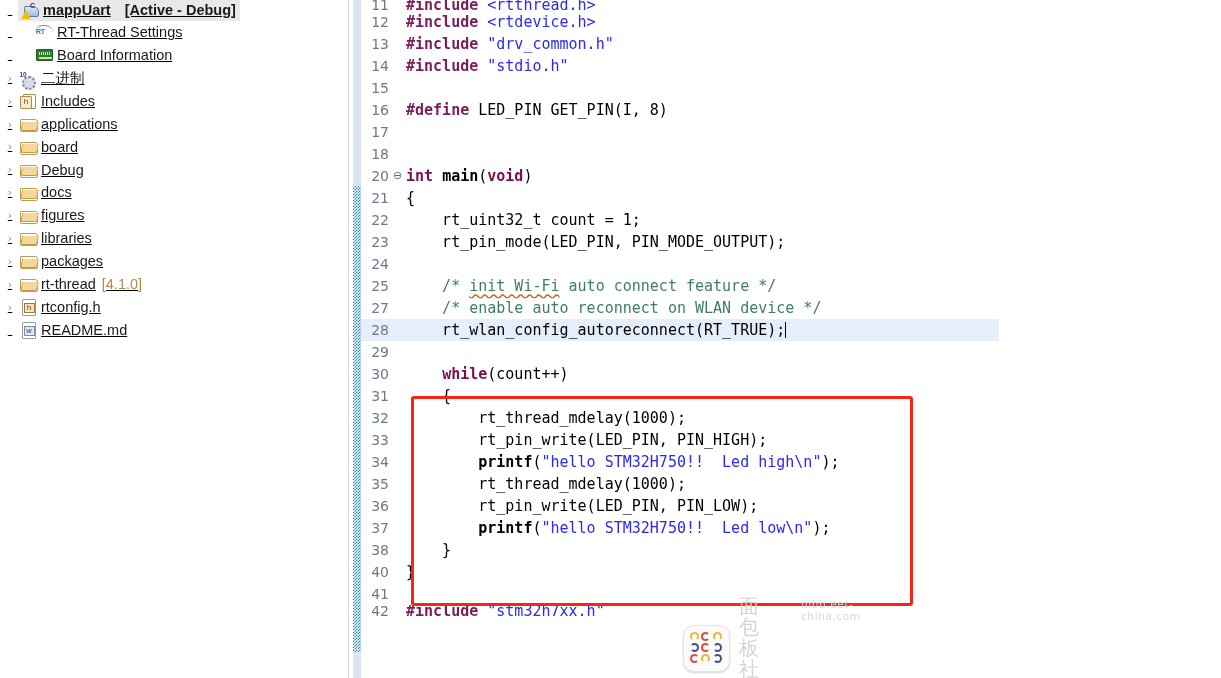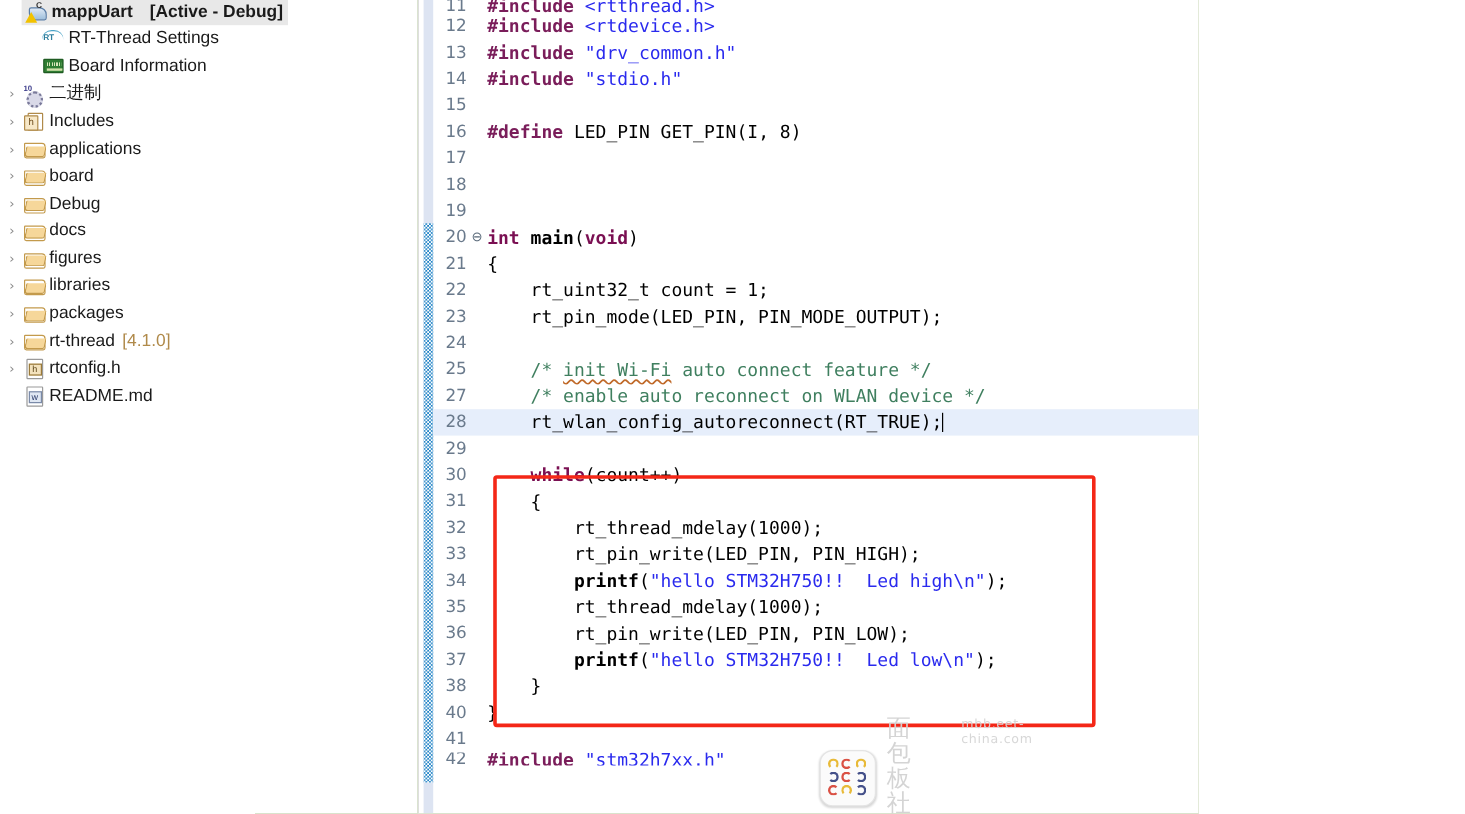--- a/index.html
+++ b/index.html
@@ -3,21 +3,21 @@
 <meta charset="utf-8">
 <style>
   * { box-sizing: border-box; }
   html, body {
     margin: 0; padding: 0;
     width: 1221px; height: 678px;
     overflow: hidden;
     background: #ffffff;
     font-family: "Liberation Sans", sans-serif;
   }
-  #root { position: relative; width: 999px; height: 678px; display: flex; background:#4d7c0f; }
+  #root { position: relative; width: 999px; height: 678px; display: flex; background:#4d7c0f;text-decoration:underline; }
 
   
   #explorer {
     width: 348px; height: 678px;
     background: #ffffff;
     position: relative;
     flex: 0 0 348px;
     overflow: hidden;
   }
   .tree-row {
@@ -426,21 +426,20 @@
 
     <div id="code-surface">
         <div class="cline" style="height: 11px; line-height: 11px; align-items: flex-end; overflow: hidden;"><span class="lnum">11</span><span class="foldmark"></span><span class="ctext"><span class="k-pre">#include </span><span class="k-str">&lt;rtthread.h&gt;</span></span></div>
         <div class="cline"><span class="lnum">12</span><span class="foldmark"></span><span class="ctext"><span class="k-pre">#include </span><span class="k-str">&lt;rtdevice.h&gt;</span></span></div>
         <div class="cline"><span class="lnum">13</span><span class="foldmark"></span><span class="ctext"><span class="k-pre">#include </span><span class="k-str">"drv_common.h"</span></span></div>
         <div class="cline"><span class="lnum">14</span><span class="foldmark"></span><span class="ctext"><span class="k-pre">#include </span><span class="k-str">"stdio.h"</span></span></div>
         <div class="cline"><span class="lnum">15</span><span class="foldmark"></span><span class="ctext"></span></div>
         <div class="cline"><span class="lnum">16</span><span class="foldmark"></span><span class="ctext"><span class="k-pre">#define </span><span class="k-plain">LED_PIN GET_PIN(I, 8)</span></span></div>
         <div class="cline"><span class="lnum">17</span><span class="foldmark"></span><span class="ctext"></span></div>
         <div class="cline"><span class="lnum">18</span><span class="foldmark"></span></div>
-        <div class="cline"><span class="lnum">19</span><span class="foldmark"></span><span class="ctext"></span></div>
         <div class="cline"><span class="lnum">20</span><span class="foldmark">⊖</span><span class="ctext"><span class="k-kw">int </span><span class="k-fn">main</span><span class="k-plain">(</span><span class="k-kw">void</span><span class="k-plain">)</span></span></div>
         <div class="cline"><span class="lnum">21</span><span class="foldmark"></span><span class="ctext"><span class="k-plain">{</span></span></div>
         <div class="cline"><span class="lnum">22</span><span class="foldmark"></span><span class="ctext"><span class="k-plain">    rt_uint32_t count = 1;</span></span></div>
         <div class="cline"><span class="lnum">23</span><span class="foldmark"></span><span class="ctext"><span class="k-plain">    rt_pin_mode(LED_PIN, PIN_MODE_OUTPUT);</span></span></div>
         <div class="cline"><span class="lnum">24</span><span class="foldmark"></span><span class="ctext"></span></div>
         <div class="cline"><span class="lnum">25</span><span class="foldmark"></span><span class="ctext"><span class="k-cmt">    /* </span><span class="k-cmt squig">init Wi-Fi</span><span class="k-cmt"> auto connect feature */</span></span></div>
         <div class="cline"><span class="lnum">27</span><span class="foldmark"></span><span class="ctext"><span class="k-cmt">    /* enable auto reconnect on WLAN device */</span></span></div>
         <div class="cline hl"><span class="lnum">28</span><span class="foldmark"></span><span class="ctext"><span class="k-plain">    rt_wlan_config_autoreconnect(RT_TRUE);</span><span class="caret"></span></span></div>
         <div class="cline"><span class="lnum">29</span><span class="foldmark"></span><span class="ctext"></span></div>
         <div class="cline"><span class="lnum">30</span><span class="foldmark"></span><span class="ctext"><span class="k-plain">    </span><span class="k-kw">while</span><span class="k-plain">(count++)</span></span></div>

